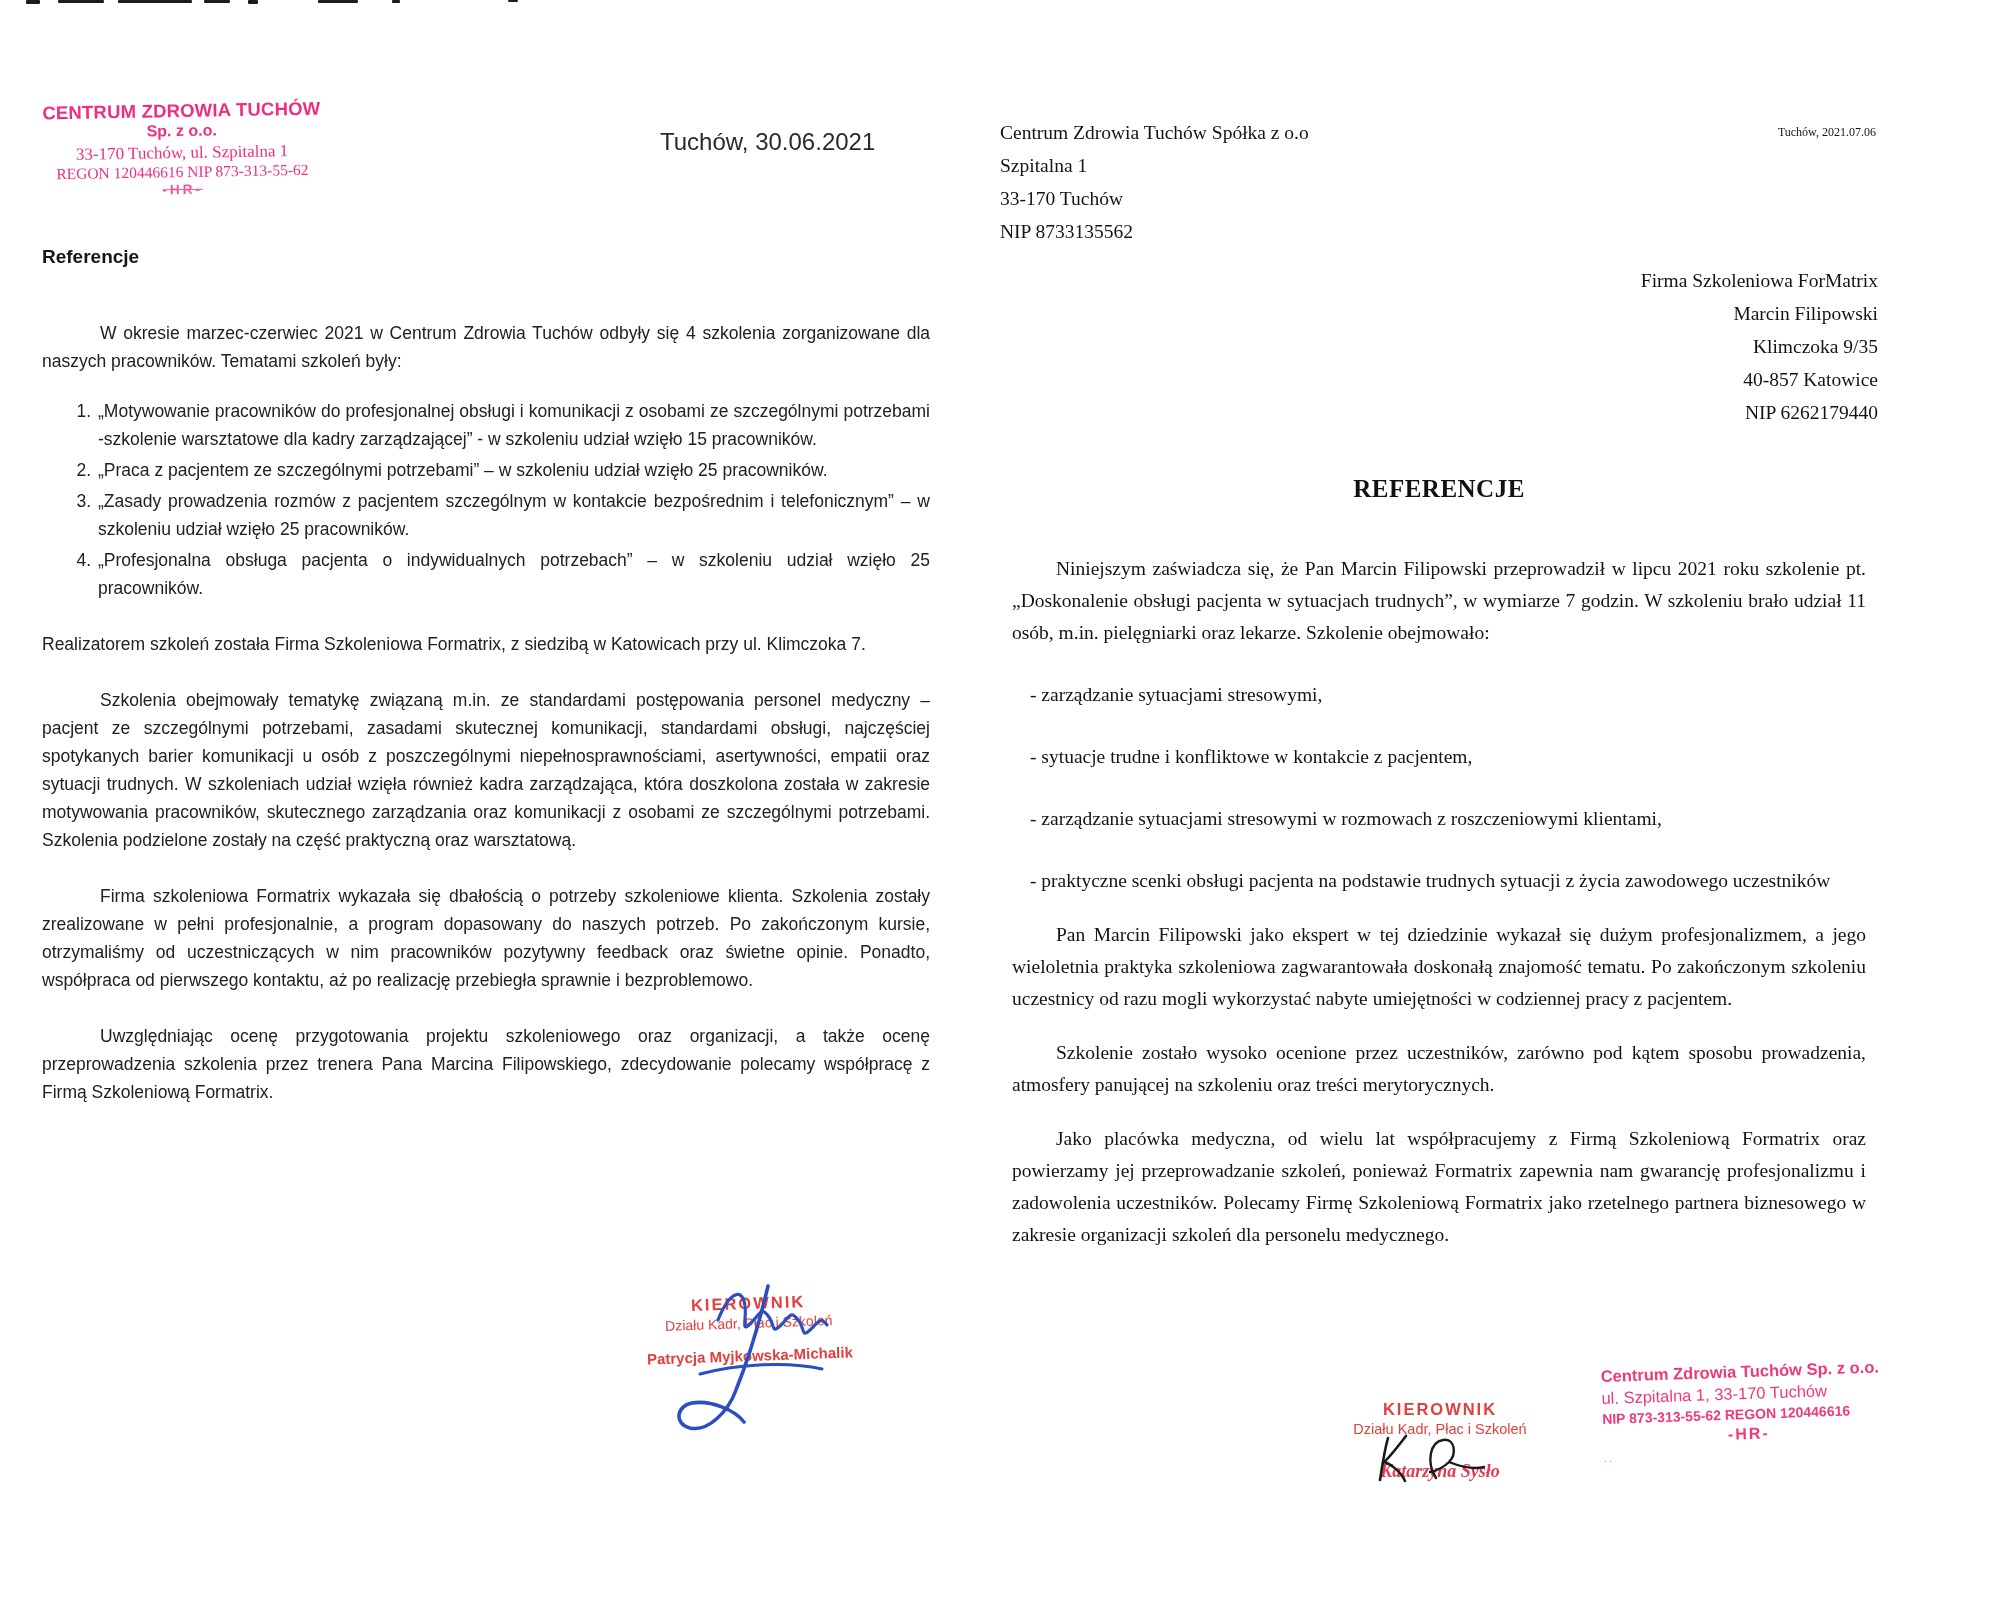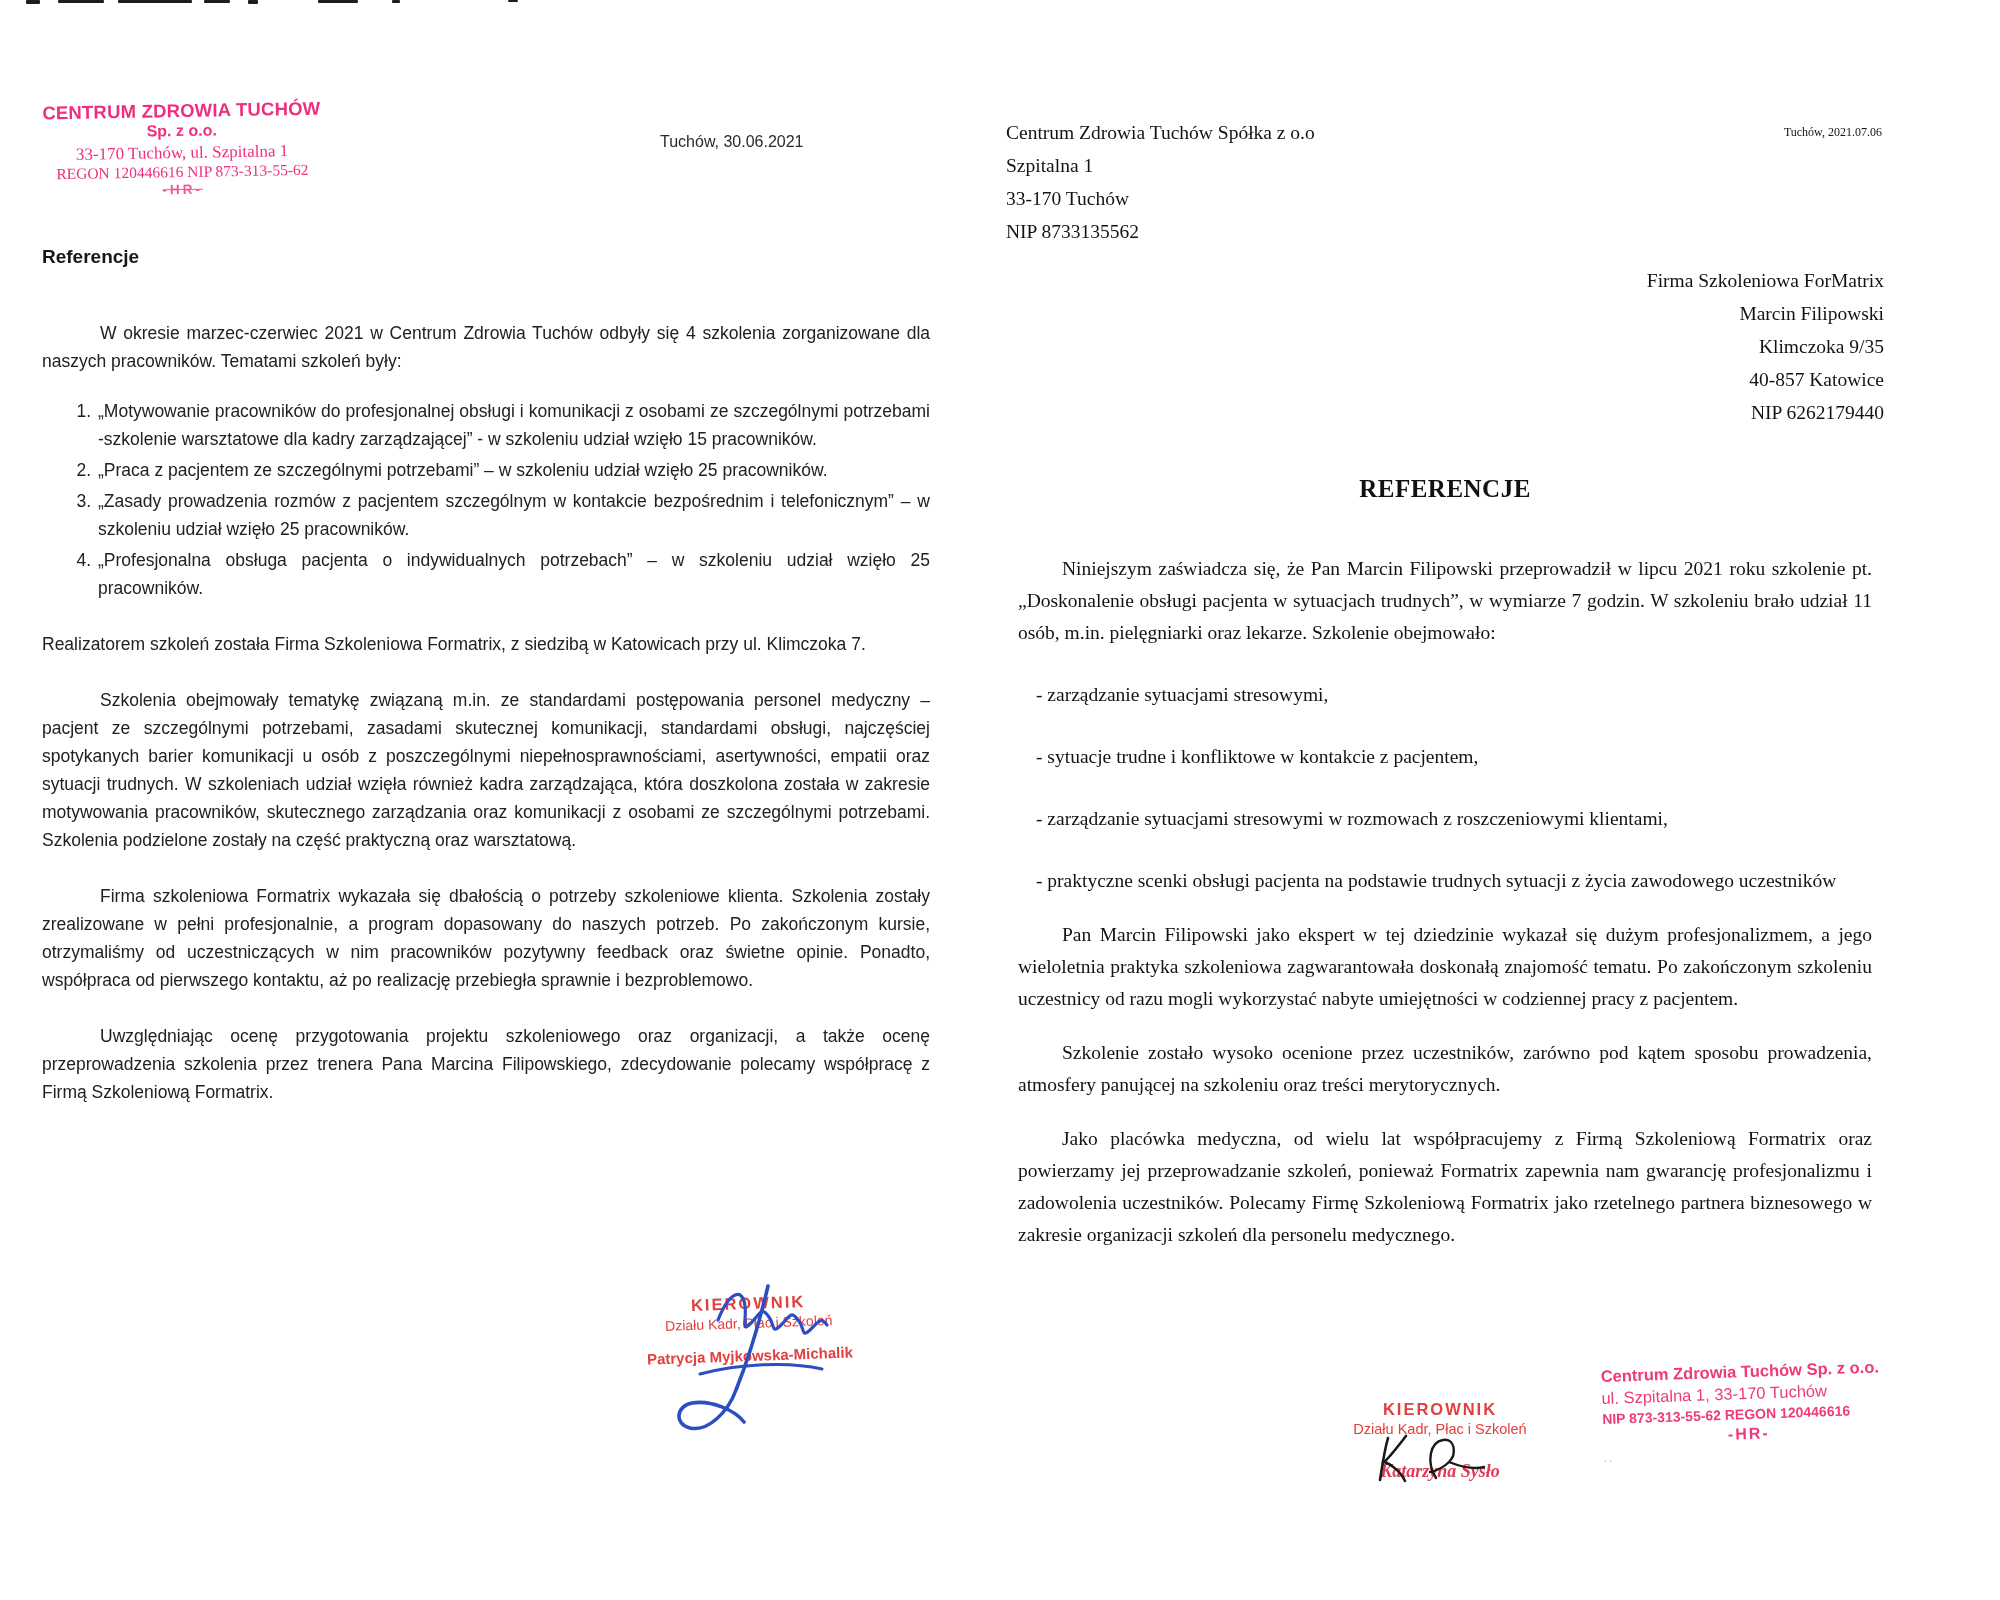--- a/index.html
+++ b/index.html
@@ -19,39 +19,39 @@
     font-size:17.5px;line-height:28px;color:#212121;}
   .lp-header{position:relative;height:243px;}
   .stamp-top{position:absolute;left:-6px;top:100px;width:292px;text-align:center;
     color:#ee2f7e;transform:rotate(-1deg);line-height:1.18;}
   .stamp-top .st1{font-weight:bold;font-size:18.5px;letter-spacing:.2px;}
   .stamp-top .st2{font-weight:bold;font-size:16px;}
   .stamp-top .st3{font-family:"Liberation Serif","DejaVu Serif",serif;font-size:17px;margin-top:2px;}
   .stamp-top .st4{font-family:"Liberation Serif","DejaVu Serif",serif;font-size:15.5px;}
   .stamp-top .st5{font-size:13.5px;font-weight:bold;letter-spacing:3px;opacity:.8;
     text-decoration:line-through;margin-top:1px;}
-  .lp-date{position:absolute;left:618px;top:128px;font-size:16px;color:#2a2a2a;}
+  .lp-date{position:absolute;left:618px;top:128px;font-size:24px;color:#2a2a2a;}
   .lp-heading{margin:0;font-size:19px;font-weight:bold;color:#161616;}
   .lp-content p{margin:0;text-align:justify;}
   .p-indent{text-indent:58px;}
   .lp-intro{margin-top:48px !important;}
   .lp-list{margin:22px 0 0 0;padding-left:54px;text-align:justify;}
   .lp-list li{margin-bottom:3px;text-align:justify;padding-left:2px;}
   .mt28{margin-top:28px !important;}
 
   .sig-stamp-left{position:absolute;left:640px;top:1294px;width:218px;text-align:center;
     color:#e2403f;transform:rotate(-2deg);
     font-family:"Liberation Sans","DejaVu Sans",sans-serif;}
   .sig-stamp-left .k1{font-size:16.5px;font-weight:bold;letter-spacing:2px;}
   .sig-stamp-left .k2{font-size:14px;margin-top:2px;}
   .sig-stamp-left .k3{font-size:15px;font-weight:bold;margin-top:16px;}
   .sig-blue{position:absolute;left:648px;top:1276px;z-index:3;}
 
   
-  .rp-content{position:absolute;left:6px;top:0;width:878px;
+  .rp-content{position:absolute;left:0;top:0;width:878px;
     font-family:"Liberation Serif","DejaVu Serif",serif;
     font-size:19.5px;line-height:32px;color:#131313;}
   .rp-header{position:relative;padding-top:116px;}
   .rp-sender div{line-height:33px;}
   .rp-date{position:absolute;right:2px;top:116px;font-size:12px;}
   .rp-recipient{text-align:right;margin-top:16px;}
   .rp-recipient div{line-height:33px;}
   .rp-title{margin:44px 0 0 0;text-align:center;font-size:25px;font-weight:bold;
     letter-spacing:.5px;color:#111;}
   .rp-content p{margin:12px;text-align:justify;}

